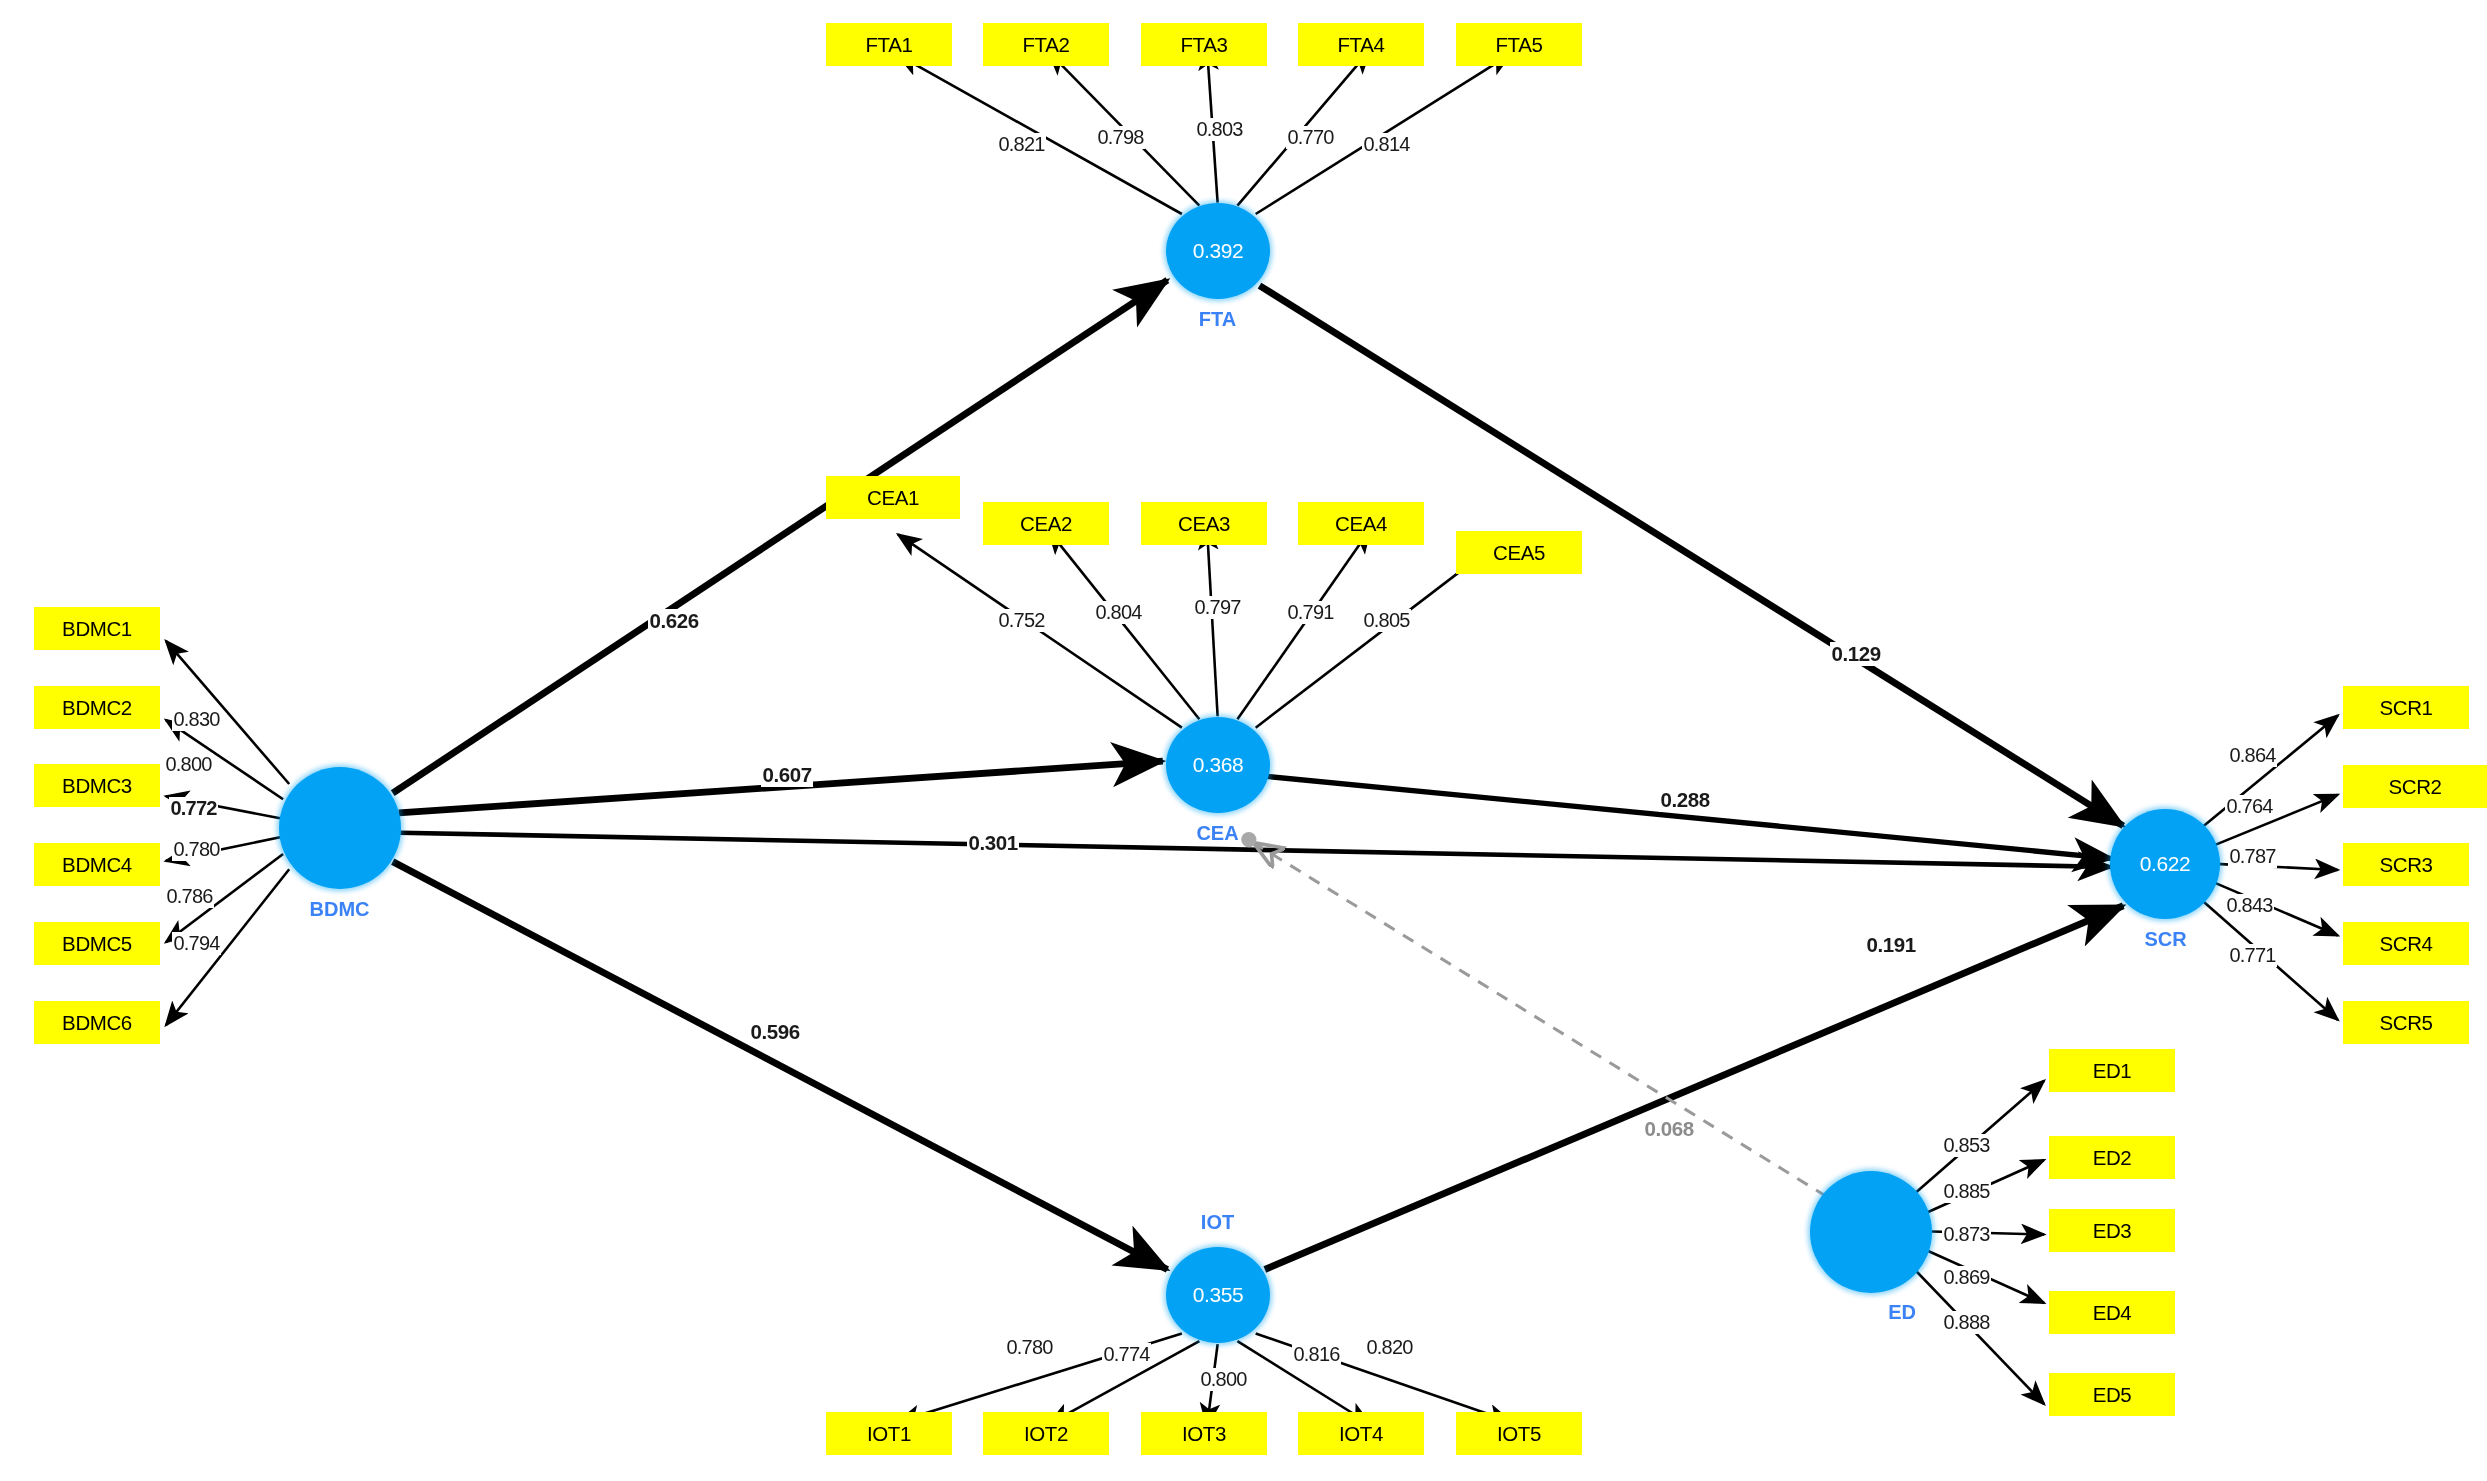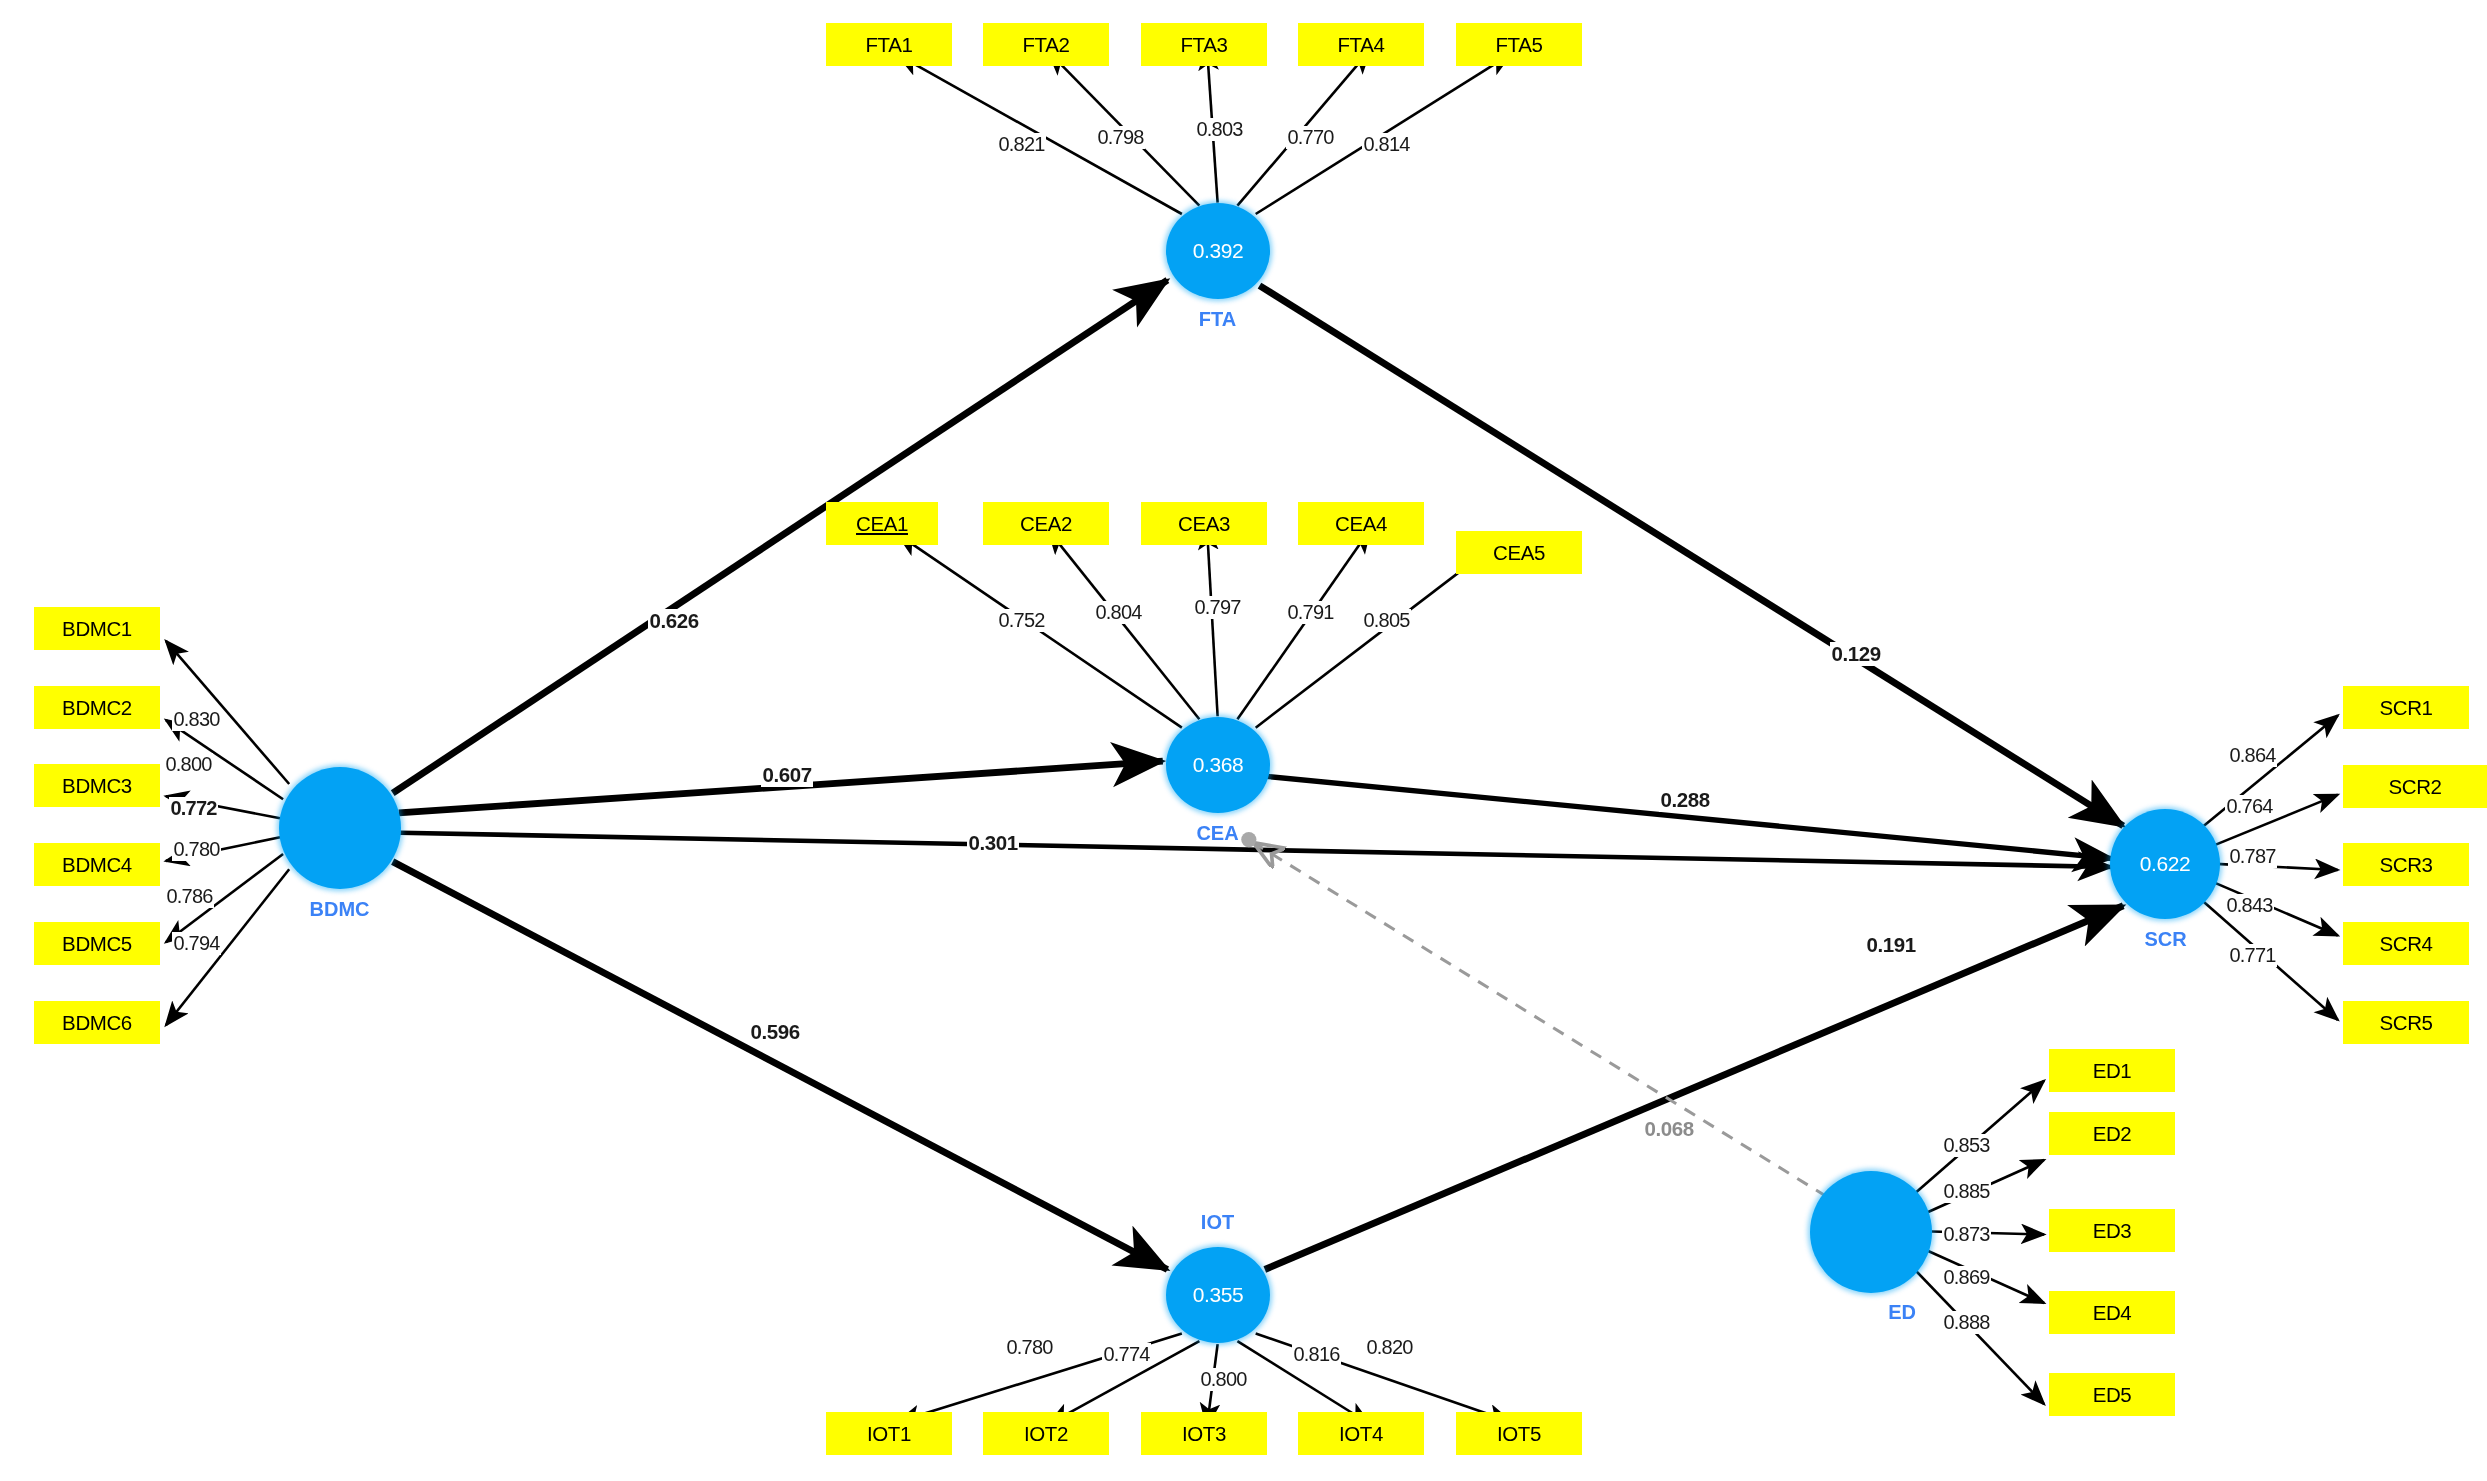--- a/index.html
+++ b/index.html
@@ -113,37 +113,37 @@
       <div class="ind-box" style="left: 34px; top: 686px; width: 126px; height: 43px;">BDMC2</div>
       <div class="ind-box" style="left: 34px; top: 764px; width: 126px; height: 43px;">BDMC3</div>
       <div class="ind-box" style="left: 34px; top: 843px; width: 126px; height: 43px;">BDMC4</div>
       <div class="ind-box" style="left: 34px; top: 922px; width: 126px; height: 43px;">BDMC5</div>
       <div class="ind-box" style="left: 34px; top: 1001px; width: 126px; height: 43px;">BDMC6</div>
       <div class="ind-box" style="left: 826px; top: 23px; width: 126px; height: 43px;">FTA1</div>
       <div class="ind-box" style="left: 983px; top: 23px; width: 126px; height: 43px;">FTA2</div>
       <div class="ind-box" style="left: 1141px; top: 23px; width: 126px; height: 43px;">FTA3</div>
       <div class="ind-box" style="left: 1298px; top: 23px; width: 126px; height: 43px;">FTA4</div>
       <div class="ind-box" style="left: 1456px; top: 23px; width: 126px; height: 43px;">FTA5</div>
-      <div class="ind-box" style="left: 826px; top: 502px; width: 112px; height: 43px; text-decoration: underline;">CEA1</div>
+      <div class="ind-box" style="left: 826px; top: 476px; width: 134px; height: 43px;">CEA1</div>
       <div class="ind-box" style="left: 983px; top: 502px; width: 126px; height: 43px;">CEA2</div>
       <div class="ind-box" style="left: 1141px; top: 502px; width: 126px; height: 43px;">CEA3</div>
       <div class="ind-box" style="left: 1298px; top: 502px; width: 126px; height: 43px;">CEA4</div>
       <div class="ind-box" style="left: 1456px; top: 502px; width: 126px; height: 43px; margin-top: 29px;">CEA5</div>
       <div class="ind-box" style="left: 826px; top: 1412px; width: 126px; height: 43px;">IOT1</div>
       <div class="ind-box" style="left: 983px; top: 1412px; width: 126px; height: 43px;">IOT2</div>
       <div class="ind-box" style="left: 1141px; top: 1412px; width: 126px; height: 43px;">IOT3</div>
       <div class="ind-box" style="left: 1298px; top: 1412px; width: 126px; height: 43px;">IOT4</div>
       <div class="ind-box" style="left: 1456px; top: 1412px; width: 126px; height: 43px;">IOT5</div>
       <div class="ind-box" style="left: 2343px; top: 686px; width: 126px; height: 43px;">SCR1</div>
       <div class="ind-box" style="left: 2343px; top: 765px; width: 144px; height: 43px;">SCR2</div>
       <div class="ind-box" style="left: 2343px; top: 843px; width: 126px; height: 43px;">SCR3</div>
       <div class="ind-box" style="left: 2343px; top: 922px; width: 126px; height: 43px;">SCR4</div>
       <div class="ind-box" style="left: 2343px; top: 1001px; width: 126px; height: 43px;">SCR5</div>
       <div class="ind-box" style="left: 2049px; top: 1049px; width: 126px; height: 43px;">ED1</div>
-      <div class="ind-box" style="left: 2049px; top: 1112px; width: 126px; height: 43px;">ED2</div>
+      <div class="ind-box" style="left: 2049px; top: 1136px; width: 126px; height: 43px;">ED2</div>
       <div class="ind-box" style="left: 2049px; top: 1209px; width: 126px; height: 43px;">ED3</div>
       <div class="ind-box" style="left: 2049px; top: 1291px; width: 126px; height: 43px;">ED4</div>
       <div class="ind-box" style="left: 2049px; top: 1373px; width: 126px; height: 43px;">ED5</div>
     </div>
 
   <div id="constructs">
       <div class="latent" style="left: 279px; top: 767px; width: 122px; height: 122px;"></div>
       <div class="latent-name" style="left: 294px; top: 898px; width: 91px; text-align: center;">BDMC</div>
       <div class="latent" style="left: 1166px; top: 203px; width: 104px; height: 96px;">
         <span class="r2">0.392</span>

